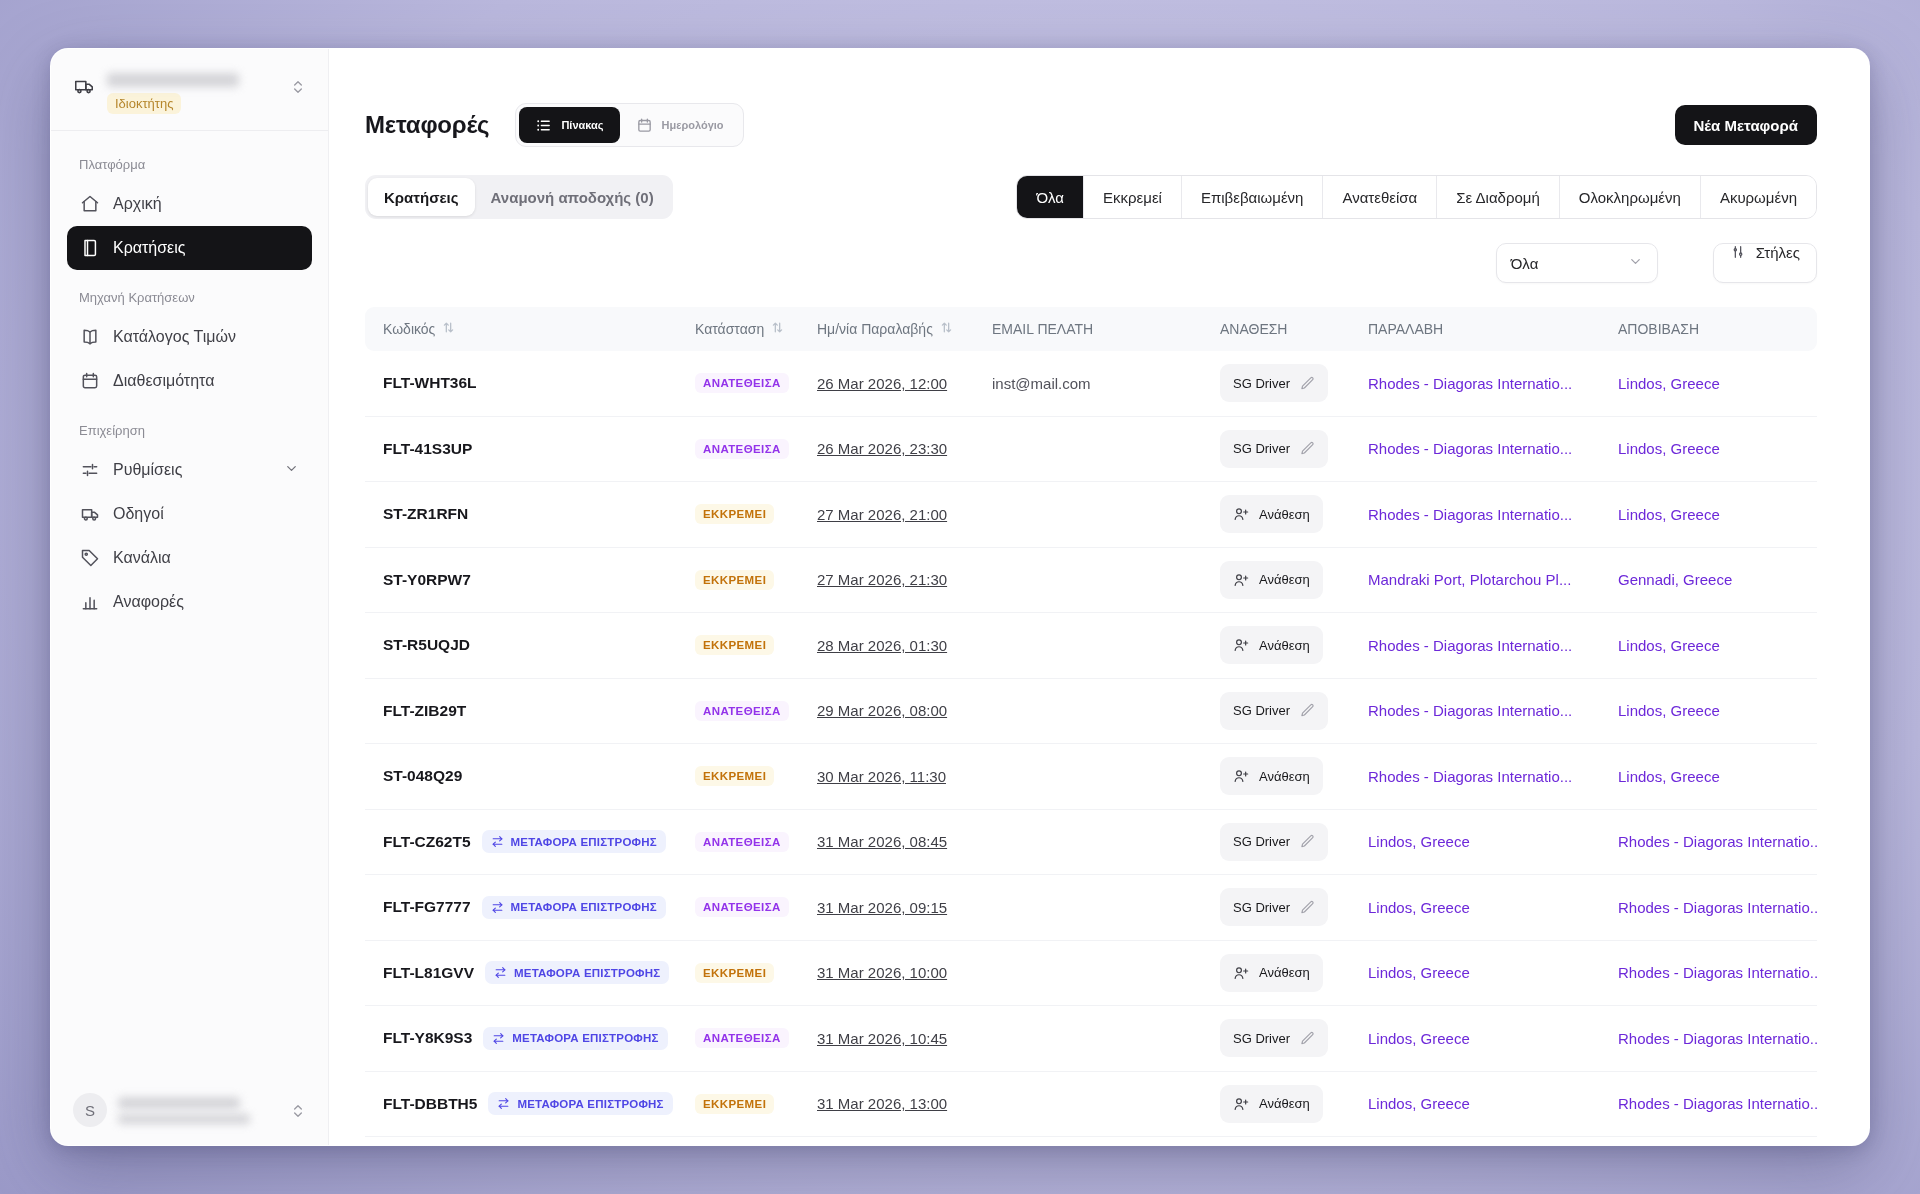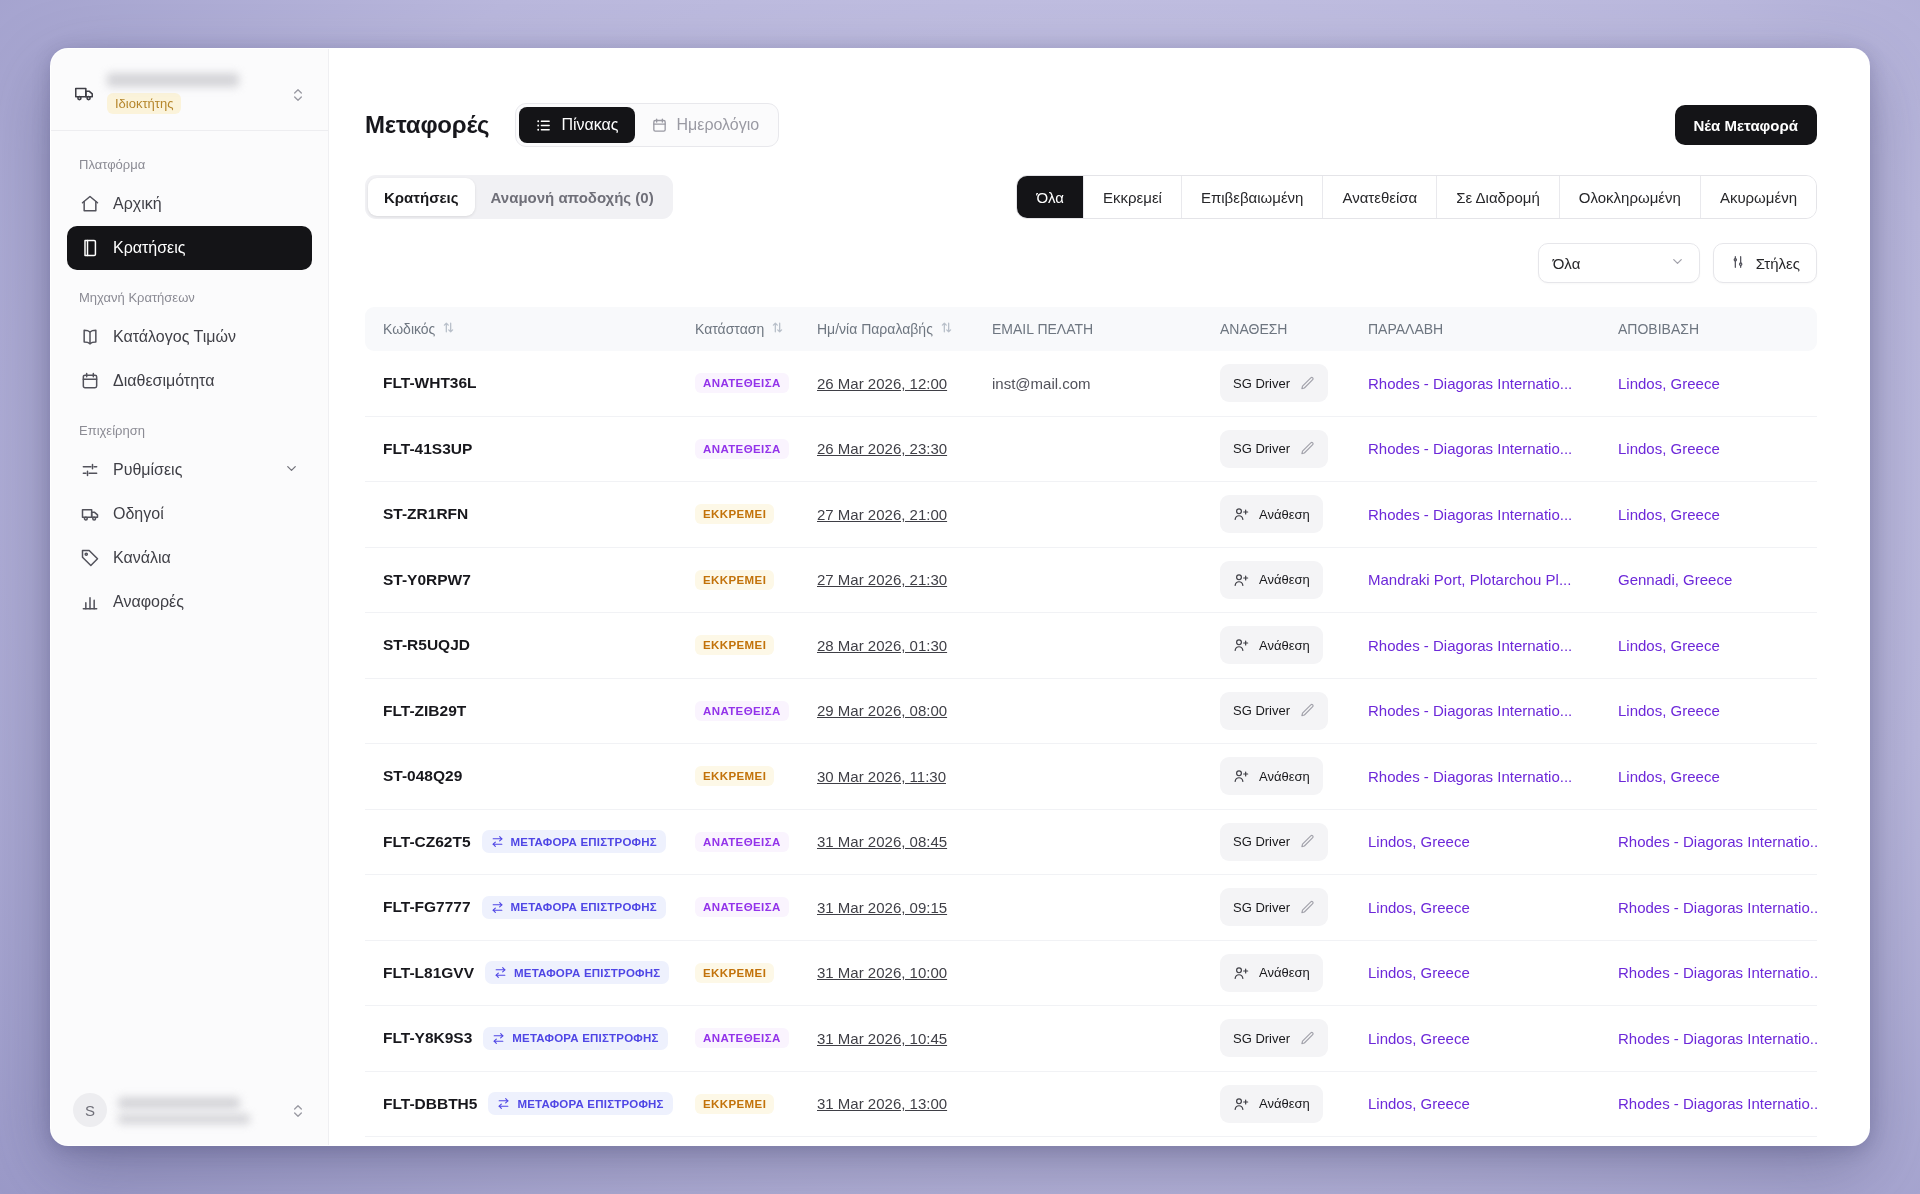--- a/index.html
+++ b/index.html
@@ -8,21 +8,21 @@
   body { background:
     radial-gradient(95% 115% at 58% 40%, #cdcbe9 0%, #bab8dd 48%, #9a99c8 82%, #8586ba 100%); }
 
   .window { position:absolute; inset:48px 50px; background:#fff; border-radius:18px;
     display:flex; overflow:hidden; border:1px solid rgba(255,255,255,.55);
     box-shadow:0 24px 70px rgba(45,45,90,.35), 0 4px 18px rgba(45,45,90,.22); }
 
   
   .sidebar { width:278px; flex:0 0 278px; background:#fbfbfc; border-right:1px solid #efeff2;
     display:flex; flex-direction:column; padding:18px 16px 16px; }
-  .org-row { display:flex; align-items:center; gap:12px; padding:6px 6px 16px; }
+  .org-row { display:flex; align-items:flex-start; gap:12px; padding:6px 6px 16px; }
   .org-icn { color:#3f3f46; margin-top:2px; }
   .org-col { display:flex; flex-direction:column; gap:6px; }
   .redact { background:#c7c7cc; border-radius:4px; filter:blur(4px); opacity:.75; }
   .org-name { width:132px; height:14px; }
   .role-badge { align-self:flex-start; font-size:13px; color:#b5862c; background:#fbf3da;
     padding:3px 8px; border-radius:6px; }
   .updown { margin-left:auto; color:#9a9aa3; margin-top:6px; }
   .side-div { border-bottom:1px solid #ededf0; margin:0 -16px 6px; }
   .section-label { font-size:13px; color:#8b8b94; padding:20px 12px 10px; }
   .nav-item { display:flex; align-items:center; gap:13px; height:44px; padding:0 13px;
@@ -36,21 +36,21 @@
     display:grid; place-items:center; font-size:15px; }
   .user-col { display:flex; flex-direction:column; gap:5px; }
   .u1 { width:122px; height:12px; } .u2 { width:132px; height:10px; }
 
   
   .main { flex:1; padding:34px 52px 0 36px; }
   .page-header { display:flex; align-items:center; gap:26px;margin-top:20px; }
   .page-title { font-size:24px; font-weight:700; color:#17171c; letter-spacing:-.2px; }
   .view-toggle { display:flex; background:#fbfbfc; border:1px solid #e8e8ec; border-radius:11px; padding:3px; }
   .vt-btn { display:flex; align-items:center; gap:9px; height:36px; padding:0 16px; border-radius:8px;
-    font-size:16px; font-weight:400; color:#9a9aa3; cursor:pointer; }
+    font-size:11px; font-weight:700; color:#9a9aa3; cursor:pointer; }
   .vt-btn.active { background:#141417; color:#fff; }
   .new-btn { margin-left:auto; height:40px; padding:0 19px; display:flex; align-items:center;
     background:#141417; color:#fff; border:none; border-radius:10px; font-size:15px; font-weight:600;
     font-family:inherit; cursor:pointer; }
 
   .filters-row { margin-top:28px; display:flex; align-items:center; justify-content:space-between; }
   .tabs-pill { display:flex; background:#f1f1f4; border-radius:11px; padding:3px; }
   .tab { height:38px; padding:0 16px; display:flex; align-items:center; border-radius:9px;
     font-size:15px; font-weight:600; color:#6f6f78; cursor:pointer; }
   .tab.active { background:#fff; color:#18181b; box-shadow:0 1px 3px rgba(0,0,0,.1); }
@@ -59,22 +59,22 @@
     color:#27272a; background:#fff; border-left:1px solid #e9e9ed; cursor:pointer; white-space:nowrap; }
   .sf-btn:first-child { border-left:none; }
   .sf-btn.active { background:#141417; color:#fff; }
 
   .toolbar-row { margin-top:24px; display:flex; justify-content:flex-end; gap:13px; }
   .select { width:162px; height:40px; border:1px solid #e6e6ea; border-radius:10px; background:#fff;
     display:flex; align-items:center; justify-content:space-between; padding:0 14px; font-size:15px;
     color:#27272a; cursor:pointer; box-shadow:0 1px 2px rgba(0,0,0,.03); }
   .select .chev { color:#a1a1aa; }
   .columns-btn { height:40px; border:1px solid #e6e6ea; border-radius:10px; background:#fff;
-    display:flex; align-items:center; gap:10px; padding:0 16px; font-size:15px; color:#27272a;
-    font-family:inherit; cursor:pointer; box-shadow:0 1px 2px rgba(0,0,0,.03); }
+    display:flex; gap:10px; padding:0 16px; font-size:15px; color:#27272a;
+    font-family:inherit; cursor:pointer; box-shadow:0 1px 2px rgba(0,0,0,.03);margin-left:42px; }
   .columns-btn .icn { color:#52525b; }
 
   
   .table { margin-top:24px; }
   .grid-cols { display:grid; grid-template-columns:312px 122px 175px 228px 148px 250px 1fr;
     align-items:center; padding-left:18px; }
   .thead { background:#f8f9fb; border-radius:9px; height:44px; }
   .th { font-size:14px; color:#6e7680; display:flex; align-items:center; gap:7px; }
   .sort-icn { color:#b9c0ca; }
   .row { height:65.5px; border-bottom:1px solid #f1f2f5; font-size:15px; }

